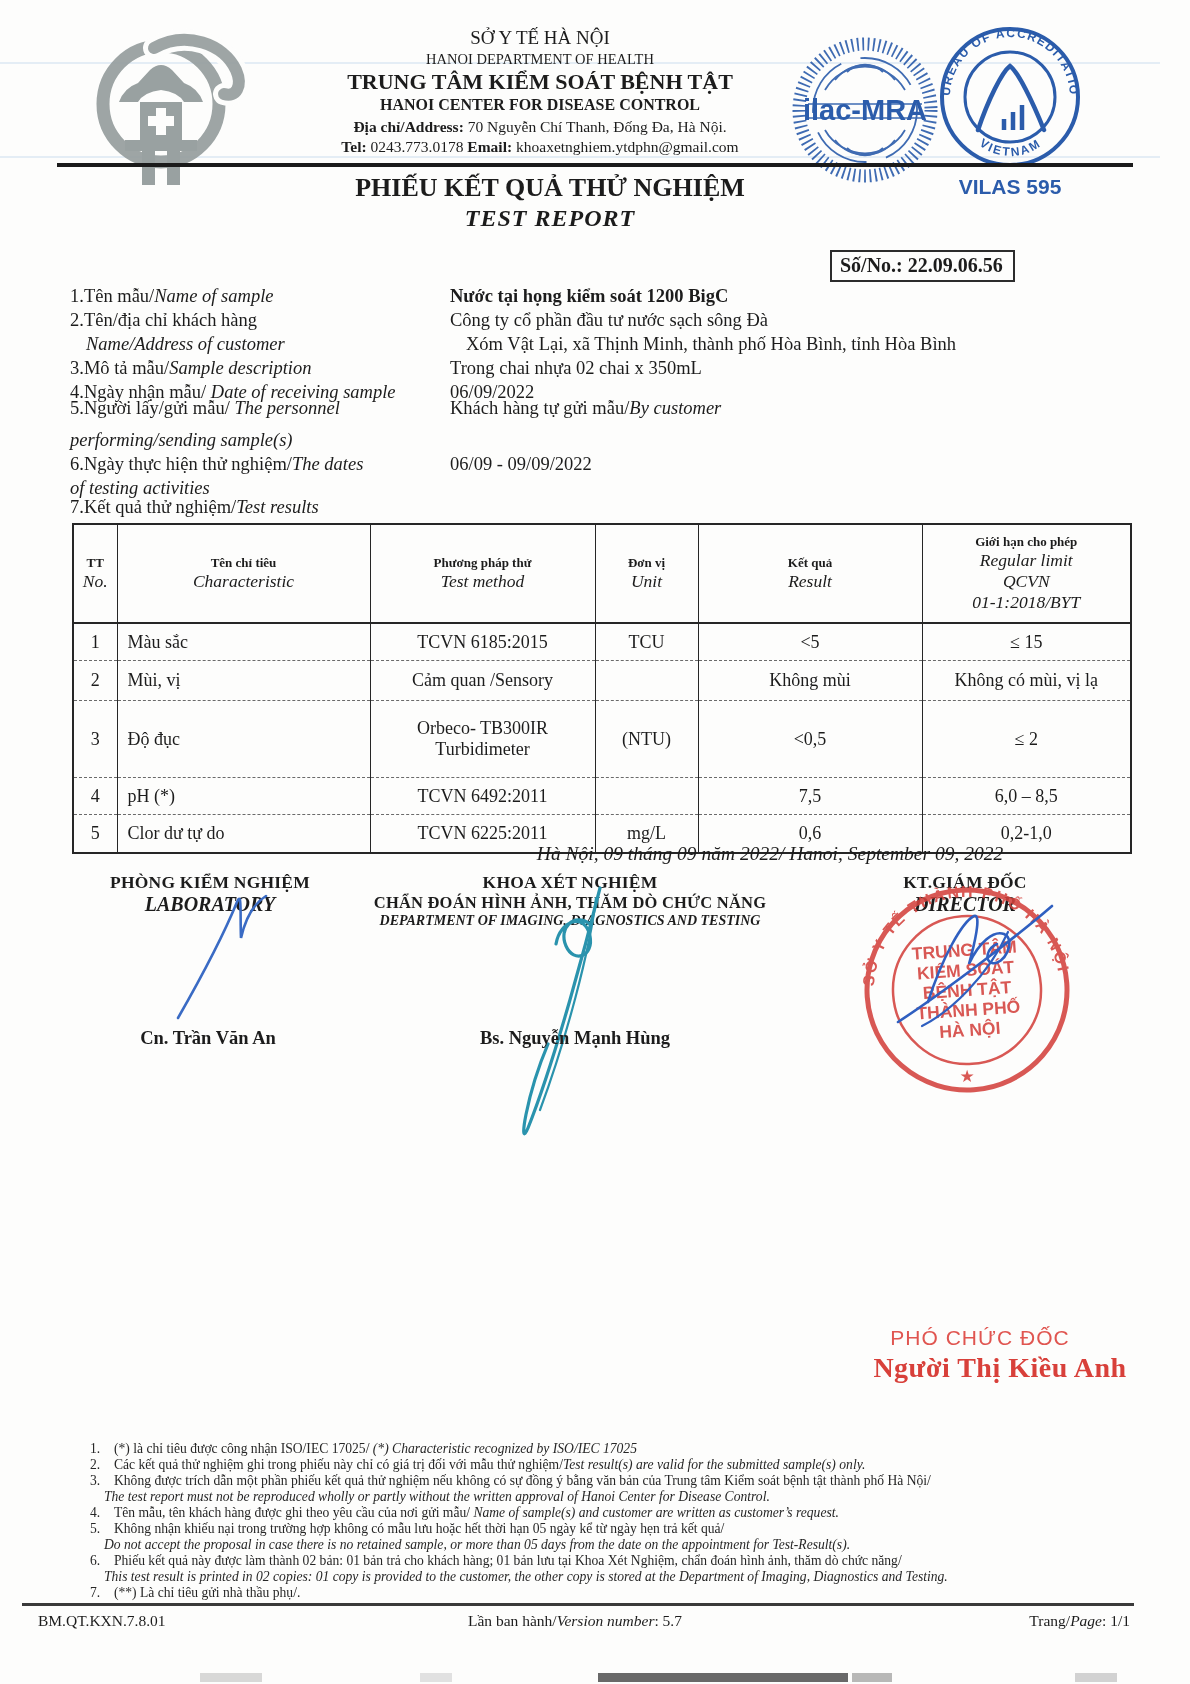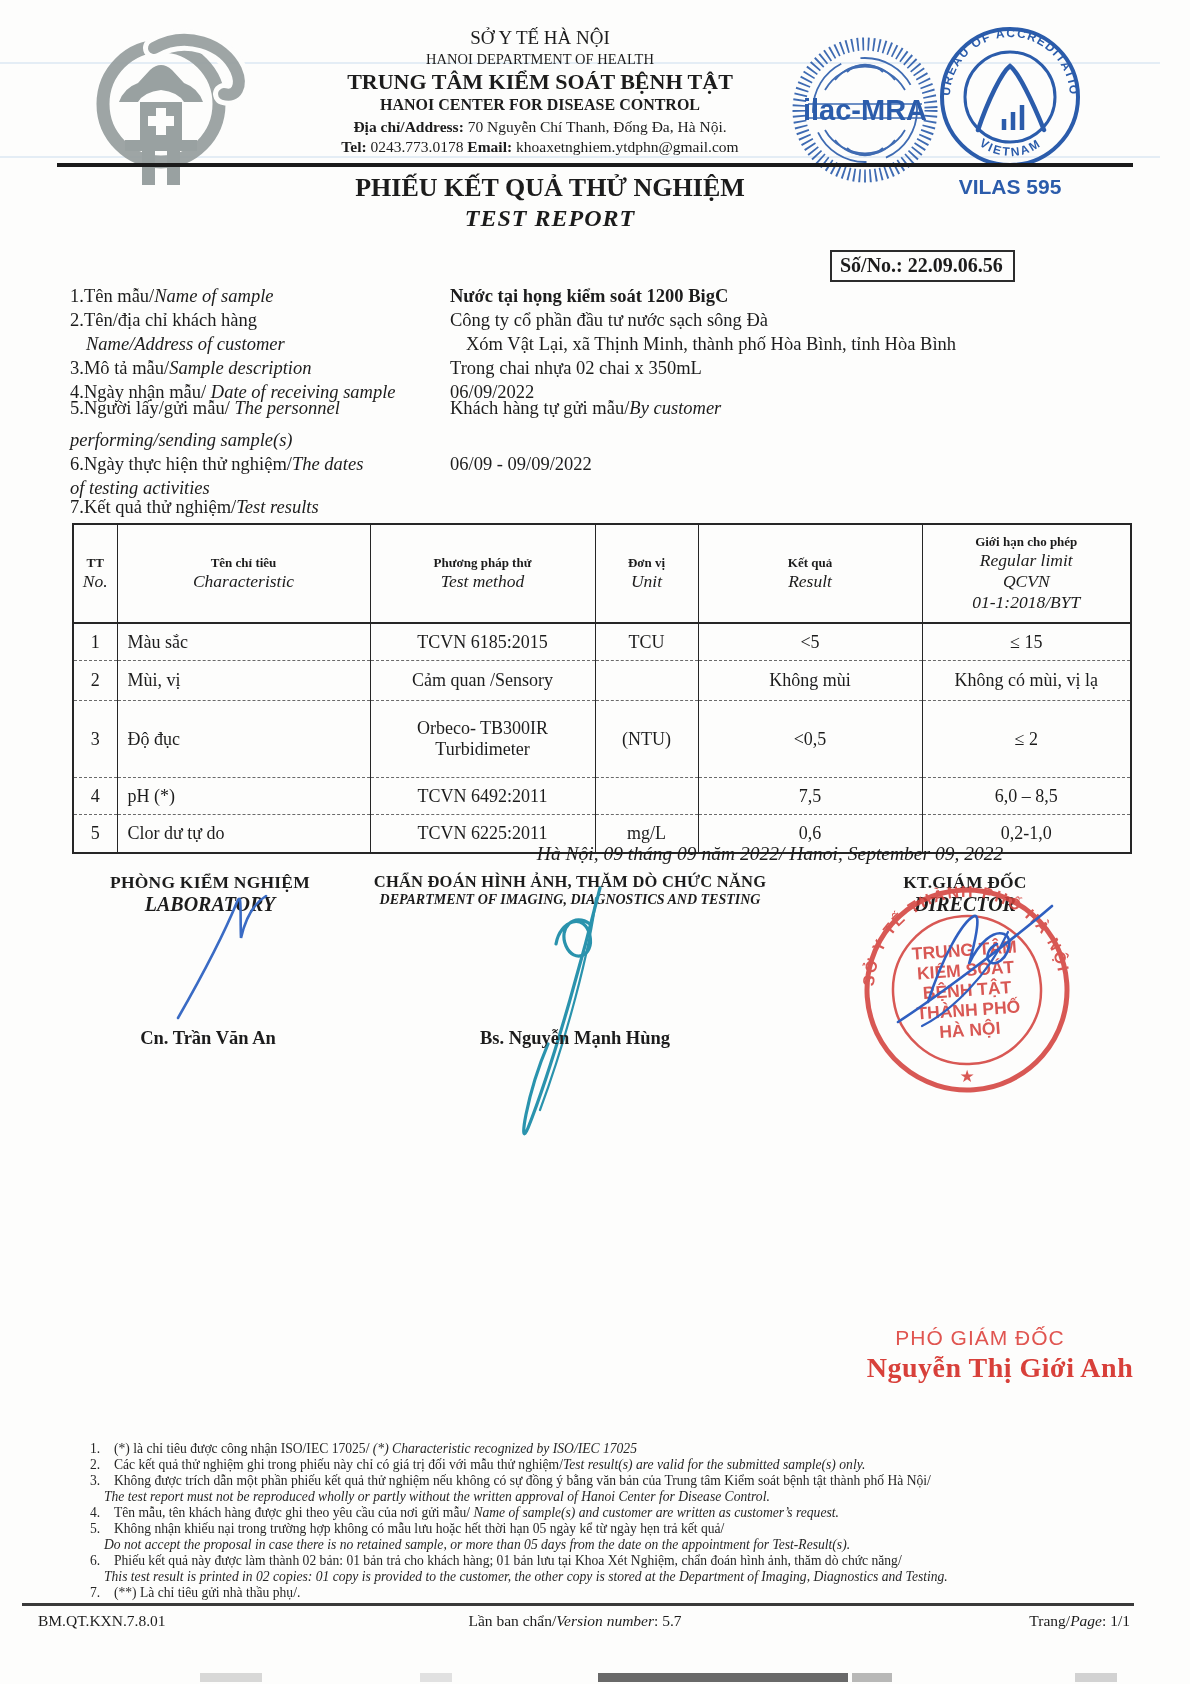--- a/index.html
+++ b/index.html
@@ -223,20 +223,21 @@
   </tbody>
     </table>
 
   <div class="abs ctr it" style="left:480px;top:843px;width:580px;font-size:19.5px;">Hà Nội, 09 tháng 09 năm 2022/ Hanoi, September 09, 2022</div>
 
   <div class="abs ctr" style="left:90px;top:872px;width:240px;">
     <div class="sig-title">PHÒNG KIỂM NGHIỆM</div>
     <div class="sig-en">LABORATORY</div>
   </div>
   <div class="abs ctr" style="left:355px;top:872px;width:430px;">
+    <div class="sig-title">KHOA XÉT NGHIỆM</div>
     <div class="sig-title" style="font-size:16.5px;">CHẨN ĐOÁN HÌNH ẢNH, THĂM DÒ CHỨC NĂNG</div>
     <div class="sig-en" style="font-size:14px;">DEPARTMENT OF IMAGING, DIAGNOSTICS AND TESTING</div>
   </div>
   <div class="abs ctr" style="left:845px;top:872px;width:240px;">
     <div class="sig-title">KT.GIÁM ĐỐC</div>
     <div class="sig-en">DIRECTOR</div>
   </div>
 
   <svg class="abs" style="left:840px;top:878px;" width="255" height="225" viewBox="0 0 255 225" opacity="0.88">
     <defs>
@@ -269,40 +270,40 @@
     <g stroke="#2f5fc0" fill="none" stroke-linecap="round">
       <path d="M928,1002 C942,958 962,922 974,916 C982,913 974,946 969,964 C979,942 994,930 1004,934 C1017,940 1004,966 992,963 C984,961 987,948 997,944" stroke-width="2.6"></path>
       <path d="M898,1022 C950,988 1022,932 1052,906" stroke-width="2.6"></path>
       <path d="M1008,932 C988,976 950,1012 922,1026" stroke-width="2.2"></path>
     </g>
   </svg>
 
   <div class="abs ctr sig-name" style="left:98px;top:1028px;width:220px;">Cn. Trần Văn An</div>
   <div class="abs ctr sig-name" style="left:420px;top:1028px;width:310px;">Bs. Nguyễn Mạnh Hùng</div>
 
-  <div class="abs ctr deputy-title" style="left:860px;top:1326px;width:240px;">PHÓ GIÁM ĐỐC</div>
-  <div class="abs ctr deputy-name" style="left:810px;top:1352px;width:380px;">Nguyễn Thị Giới Anh</div>
+  <div class="abs ctr deputy-title" style="left:860px;top:1326px;width:240px;">PHÓ CHỨC ĐỐC</div>
+  <div class="abs ctr deputy-name" style="left:810px;top:1352px;width:380px;">Người Thị Kiều Anh</div>
 
   <div class="fnote" style="top:1441px;">
     <div class="fn-row"><span class="fn-num">1.</span><span>(*) là chỉ tiêu được công nhận ISO/IEC 17025/ </span><span class="it">(*) Characteristic recognized by ISO/IEC 17025</span></div>
     <div class="fn-row"><span class="fn-num">2.</span><span>Các kết quả thử nghiệm ghi trong phiếu này chỉ có giá trị đối với mẫu thử nghiệm/</span><span class="it">Test result(s) are valid for the submitted sample(s) only.</span></div>
     <div class="fn-row"><span class="fn-num">3.</span><span>Không được trích dẫn một phần phiếu kết quả thử nghiệm nếu không có sự đồng ý bằng văn bản của Trung tâm Kiểm soát bệnh tật thành phố Hà Nội/</span><span class="it"></span></div>
     <div class="fn-row fn-cont it"><span>The test report must not be reproduced wholly or partly without the written approval of Hanoi Center for Disease Control.</span></div>
     <div class="fn-row"><span class="fn-num">4.</span><span>Tên mẫu, tên khách hàng được ghi theo yêu cầu của nơi gửi mẫu/ </span><span class="it">Name of sample(s) and customer are written as customer’s request.</span></div>
     <div class="fn-row"><span class="fn-num">5.</span><span>Không nhận khiếu nại trong trường hợp không có mẫu lưu hoặc hết thời hạn 05 ngày kể từ ngày hẹn trả kết quả/</span><span class="it"></span></div>
     <div class="fn-row fn-cont it"><span>Do not accept the proposal in case there is no retained sample, or more than 05 days from the date on the appointment for Test-Result(s).</span></div>
     <div class="fn-row"><span class="fn-num">6.</span><span>Phiếu kết quả này được làm thành 02 bản: 01 bản trả cho khách hàng; 01 bản lưu tại Khoa Xét Nghiệm, chẩn đoán hình ảnh, thăm dò chức năng/</span><span class="it"></span></div>
     <div class="fn-row fn-cont it"><span>This test result is printed in 02 copies: 01 copy is provided to the customer, the other copy is stored at the Department of Imaging, Diagnostics and Testing.</span></div>
     <div class="fn-row"><span class="fn-num">7.</span><span>(**) Là chỉ tiêu gửi nhà thầu phụ/.</span><span class="it"></span></div>
   </div>
 
   <div class="foot-rule"></div>
 
   <div class="abs footer-txt" style="left:38px;top:1612px;">BM.QT.KXN.7.8.01</div>
-  <div class="abs footer-txt ctr" style="left:400px;top:1612px;width:350px;"><span>Lần ban chẩn/</span><span class="it">Version number</span><span>: 5.7</span></div>
+  <div class="abs footer-txt ctr" style="left:400px;top:1612px;width:350px;"><span>Lần ban hành/</span><span class="it">Version number</span><span>: 5.7</span></div>
   <div class="abs footer-txt" style="left:940px;top:1612px;width:190px;text-align:right;"><span>Trang/</span><span class="it">Page</span><span>: 1/1</span></div>
 
   <div class="smudge" style="left:598px;width:250px;background:#4f4f4f;opacity:.85;"></div>
   <div class="smudge" style="left:852px;width:40px;background:#9a9a9a;opacity:.7;"></div>
   <div class="smudge" style="left:200px;width:62px;background:#c8c8c8;opacity:.7;"></div>
   <div class="smudge" style="left:420px;width:32px;background:#cfcfcf;opacity:.6;"></div>
   <div class="smudge" style="left:1075px;width:42px;background:#b5b5b5;opacity:.6;"></div>
 
 </div>
 

